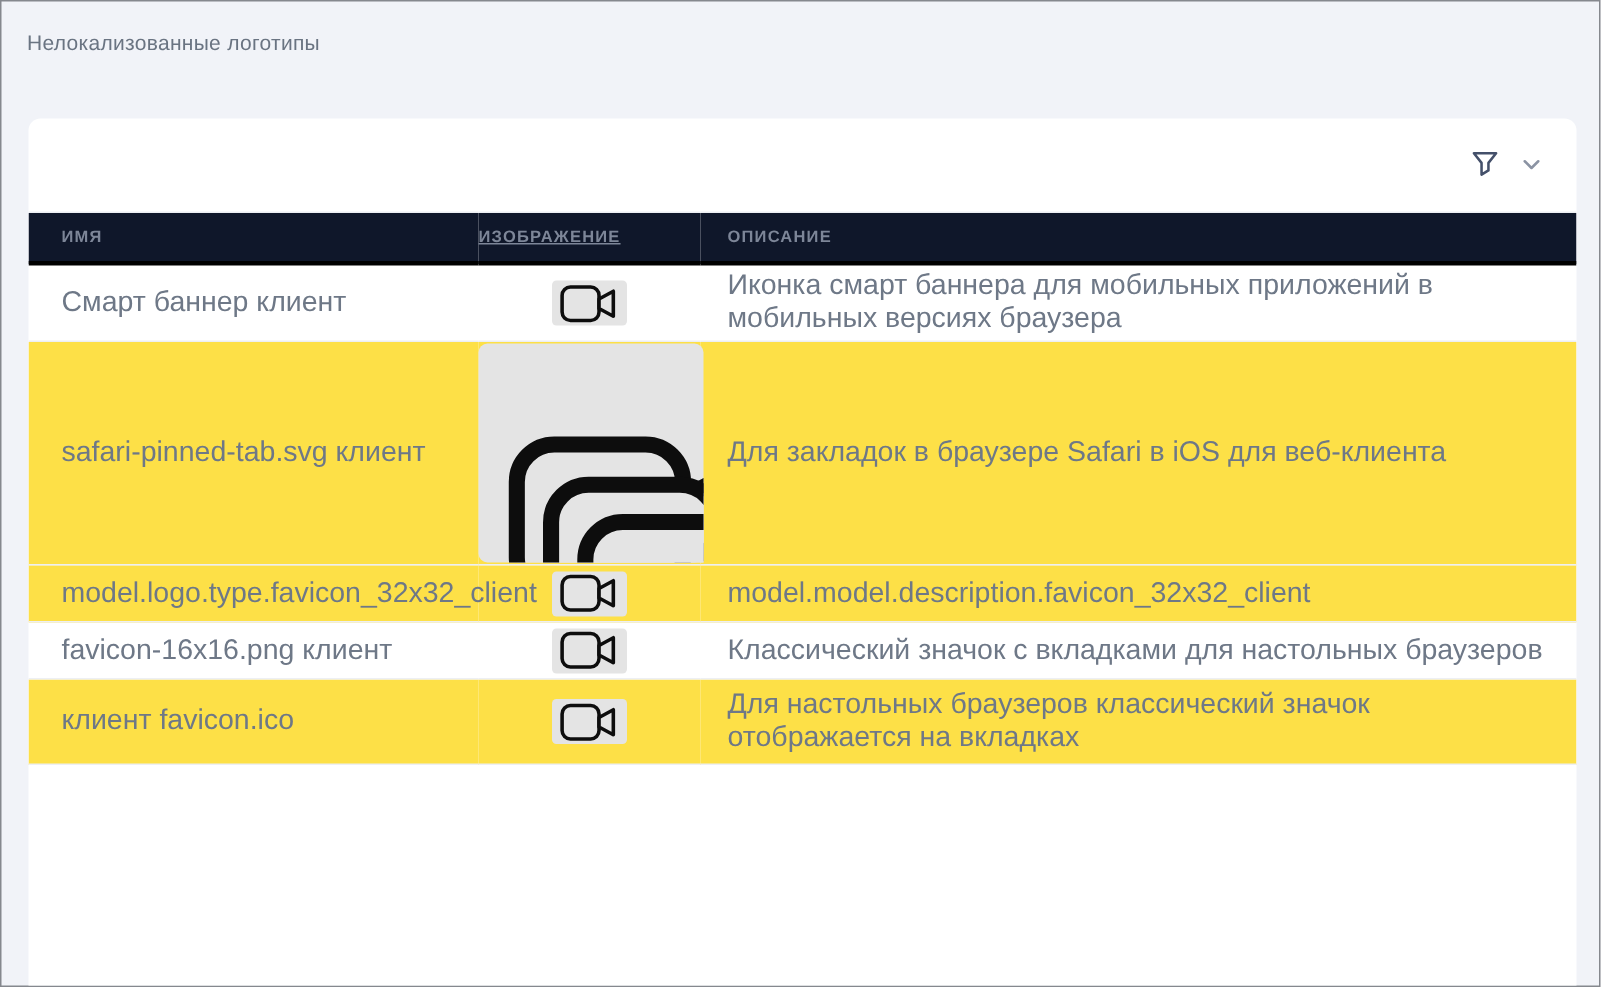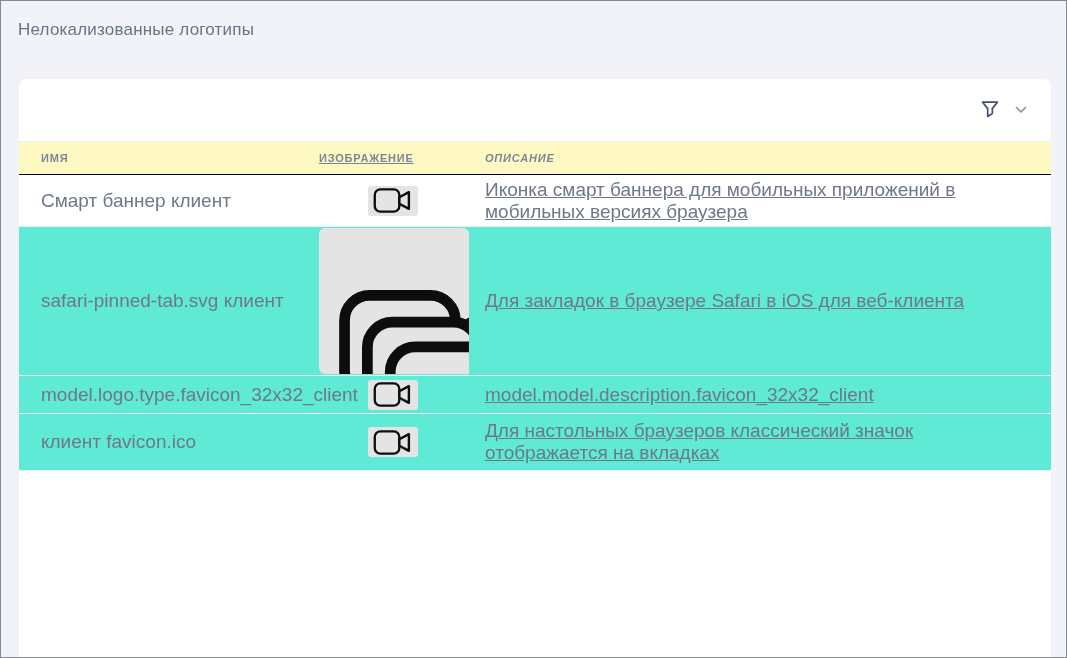--- a/index.html
+++ b/index.html
@@ -5,21 +5,21 @@
   * { margin: 0; padding: 0; box-sizing: border-box; }
   html, body { width: 1067px; height: 658px; }
   body {
     font-family: "Liberation Sans", sans-serif;
     background: #f1f3f8;
     border: 1px solid #85888e;
     overflow: hidden;
     position: relative;
   }
   .page-title {
-    font-size: 17px;
+    font-size: 14px;
     font-weight: 400;
     color: #6a7482;
     padding: 19px 0 0 17px;
     letter-spacing: 0.2px;
   }
   .card {
     position: absolute;
     left: 18px;
     top: 78px;
     width: 1032px;
@@ -47,42 +47,42 @@
   }
   table {
     width: 100%;
     border-collapse: collapse;
     table-layout: fixed;
   }
   col.c-name  { width: 300px; }
   col.c-image { width: 148px; }
   col.c-desc  { width: auto; }
   thead th {
-    background: #fef9c3;
+    background: #0f172a;
     font-size: 11px;
     font-weight: 700;
     letter-spacing: 0.8px;
     color: #7d8698;
     text-align: left;
     padding: 10px 0;
     border-top: 1px solid #edeff3;
-    border-bottom: 1px solid #000000;
+    border-bottom: 3px solid #000000;
   }
   thead th.th-name  { padding-left: 22px; }
   thead th.th-image { text-align: left; text-decoration: underline; }
-  thead th.th-desc  { padding-left: 18px; font-style: italic; }
+  thead th.th-desc  { padding-left: 18px; }
   tbody td {
     border-bottom: 1px solid #edeff3;
     font-size: 19px;
     color: #6e7887;
     vertical-align: middle;
   }
-  tbody tr.striped td { background: #5eead4; }
+  tbody tr.striped td { background: #fde047; }
   td.cell-name { padding-left: 22px; }
-  td.cell-desc { padding-left: 18px; padding-right: 22px; text-decoration: underline; }
+  td.cell-desc { padding-left: 18px; padding-right: 22px; }
   td.cell-image { text-align: center; }
   tr.row-md td { height: 52px; }
   tr.row-sm td { height: 38px; }
   tr.row-lg td { height: 149px; padding-top: 1px; padding-bottom: 1px; }
   tr.row-md:last-child td { height: 57px; margin-top: 34px; }
   .img-thumb {
     display: inline-flex;
     align-items: center;
     justify-content: center;
     background: #e4e4e4;
@@ -171,20 +171,31 @@
     <td class="cell-image">
       <span class="img-thumb small">
               <svg class="cam-svg" width="40" height="27" viewBox="0 0 50 34">
                 <use href="#cam"></use>
               </svg>
             </span>
     </td>
     <td class="cell-desc">model.model.description.favicon_32x32_client</td>
   </tr>
 
+  <tr class="row-sm">
+    <td class="cell-name">favicon-16x16.png клиент</td>
+    <td class="cell-image">
+      <span class="img-thumb small">
+              <svg class="cam-svg" width="40" height="27" viewBox="0 0 50 34">
+                <use href="#cam"></use>
+              </svg>
+            </span>
+    </td>
+    <td class="cell-desc">Классический значок с вкладками для настольных браузеров</td>
+  </tr>
 
   <tr class="row-md striped">
     <td class="cell-name">клиент favicon.ico</td>
     <td class="cell-image">
       <span class="img-thumb small">
               <svg class="cam-svg" width="40" height="27" viewBox="0 0 50 34">
                 <use href="#cam"></use>
               </svg>
             </span>
     </td>

